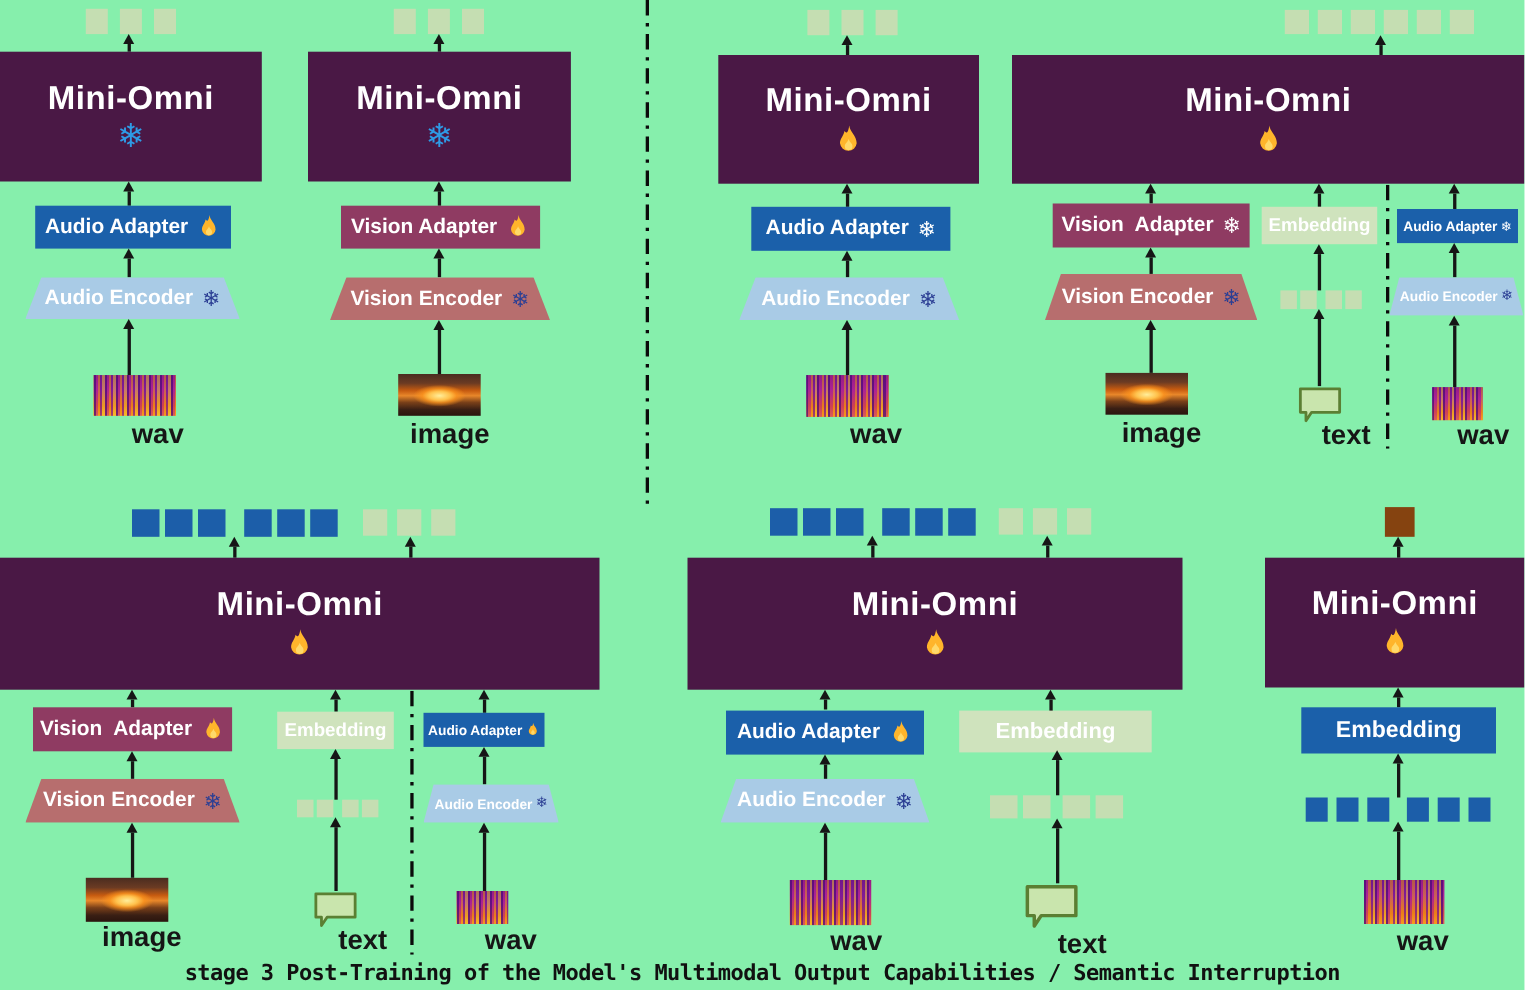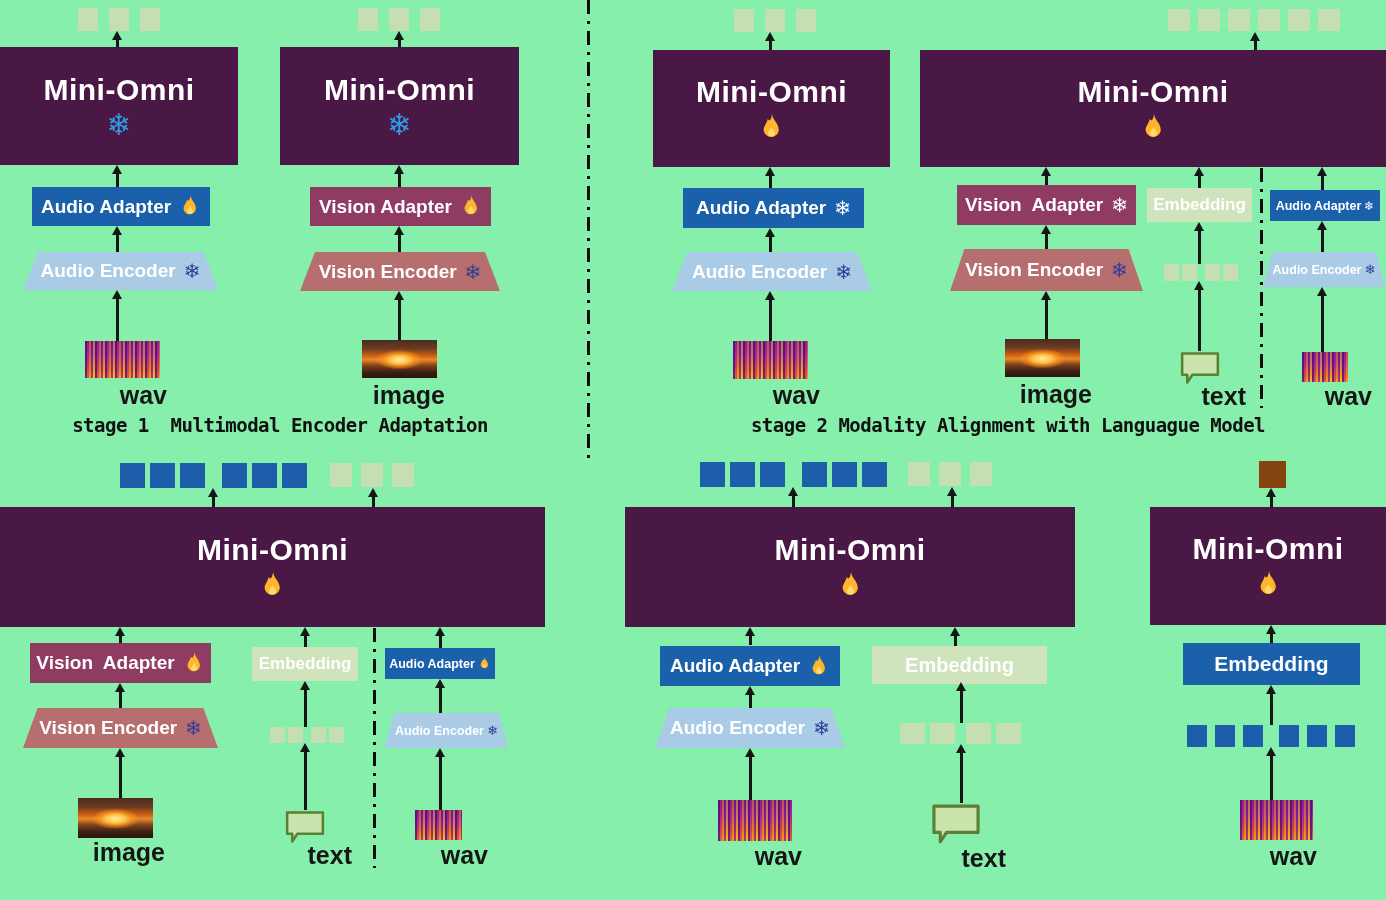--- a/index.html
+++ b/index.html
@@ -125,21 +125,20 @@
 
   <div class="abs box red trap fs19" style="left:300px;top:252px;width:200px;height:39px">
     <span class="lbl">Vision Encoder</span>
     <span class="snow navy">❄</span>
   </div>
   <div class="arrow" style="left:397.5px;top:300px;height:40px"></div>
 
   <div class="abs sunset" style="left:362px;top:340px;width:75px;height:38px"></div>
   <div class="inlabel lbl" style="left:345px;top:381px">image</div>
 
-  <div class="caption" style="left:20px;top:414px;width:520px;font-size:19px">stage 1  Multimodal Encoder Adaptation</div>
 
   <div class="tok tokg" style="left:734px;top:9px;width:20px;height:23px"></div>
   <div class="tok tokg" style="left:765px;top:9px;width:20px;height:23px"></div>
   <div class="tok tokg" style="left:796px;top:9px;width:20px;height:23px"></div>
   <div class="arrow" style="left:768.5px;top:41px;height:9px"></div>
 
   <div class="abs mini" style="left:653px;top:50px;width:237px;height:117px">
     <span class="t lbl">Mini-Omni</span>
     <svg class="flame flame-lg" viewBox="0 0 24 26">
         <path d="M12.5 1C13 6.5 18.5 9 18.5 15.5A6.8 6.8 0 0 1 5 15.5C5 11.5 8 9.5 8.6 5.5 10 7.5 11.5 7.5 12.5 1Z" fill="#FFB52B"></path>
@@ -215,21 +214,20 @@
   </div>
   <div class="arrow" style="left:1320.5px;top:230px;height:22px"></div>
   <div class="abs box lblue trap fs13" style="left:1263px;top:252px;width:122px;height:35px">
     <span class="lbl">Audio Encoder</span>
     <span class="snow navy-sm">❄</span>
   </div>
   <div class="arrow" style="left:1320.5px;top:296px;height:56px"></div>
   <div class="abs spec" style="left:1302px;top:352px;width:46px;height:30px"></div>
   <div class="inlabel lbl" style="left:1272px;top:382px">wav</div>
 
-  <div class="caption" style="left:630px;top:414px;width:756px;font-size:19px">stage 2 Modality Alignment with Languague Model</div>
 
   <div class="tok tokb" style="left:120px;top:463px;width:25px;height:25px"></div>
   <div class="tok tokb" style="left:150px;top:463px;width:25px;height:25px"></div>
   <div class="tok tokb" style="left:180px;top:463px;width:25px;height:25px"></div>
   <div class="tok tokb" style="left:222px;top:463px;width:25px;height:25px"></div>
   <div class="tok tokb" style="left:252px;top:463px;width:25px;height:25px"></div>
   <div class="tok tokb" style="left:282px;top:463px;width:25px;height:25px"></div>
   <div class="tok tokg" style="left:330px;top:463px;width:22px;height:24px"></div>
   <div class="tok tokg" style="left:361px;top:463px;width:22px;height:24px"></div>
   <div class="tok tokg" style="left:392px;top:463px;width:22px;height:24px"></div>
@@ -364,14 +362,15 @@
   <div class="tok tokb" style="left:1187px;top:725px;width:20px;height:22px"></div>
   <div class="tok tokb" style="left:1215px;top:725px;width:20px;height:22px"></div>
   <div class="tok tokb" style="left:1243px;top:725px;width:20px;height:22px"></div>
   <div class="tok tokb" style="left:1279px;top:725px;width:20px;height:22px"></div>
   <div class="tok tokb" style="left:1307px;top:725px;width:20px;height:22px"></div>
   <div class="tok tokb" style="left:1335px;top:725px;width:20px;height:22px"></div>
   <div class="arrow" style="left:1269.5px;top:756px;height:44px"></div>
   <div class="abs spec" style="left:1240px;top:800px;width:73px;height:40px"></div>
   <div class="inlabel lbl" style="left:1217px;top:842px">wav</div>
 
+  <div class="caption" style="left:0;top:872px;width:1386px;font-size:20px">stage 3 Post-Training of the Model's Multimodal Output Capabilities / Semantic Interruption</div>
 
 </div>
 
 </body></html>

